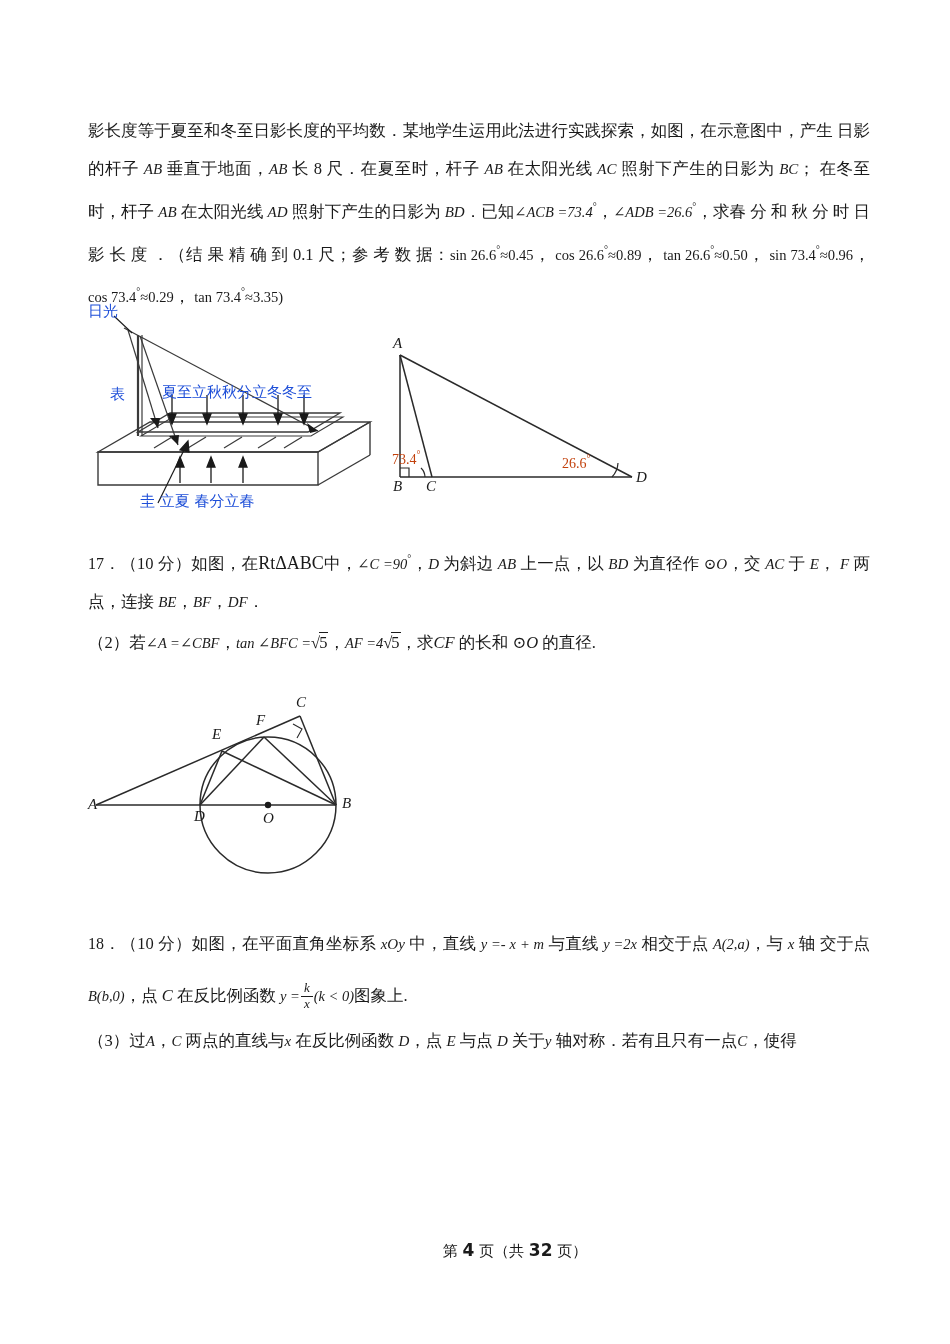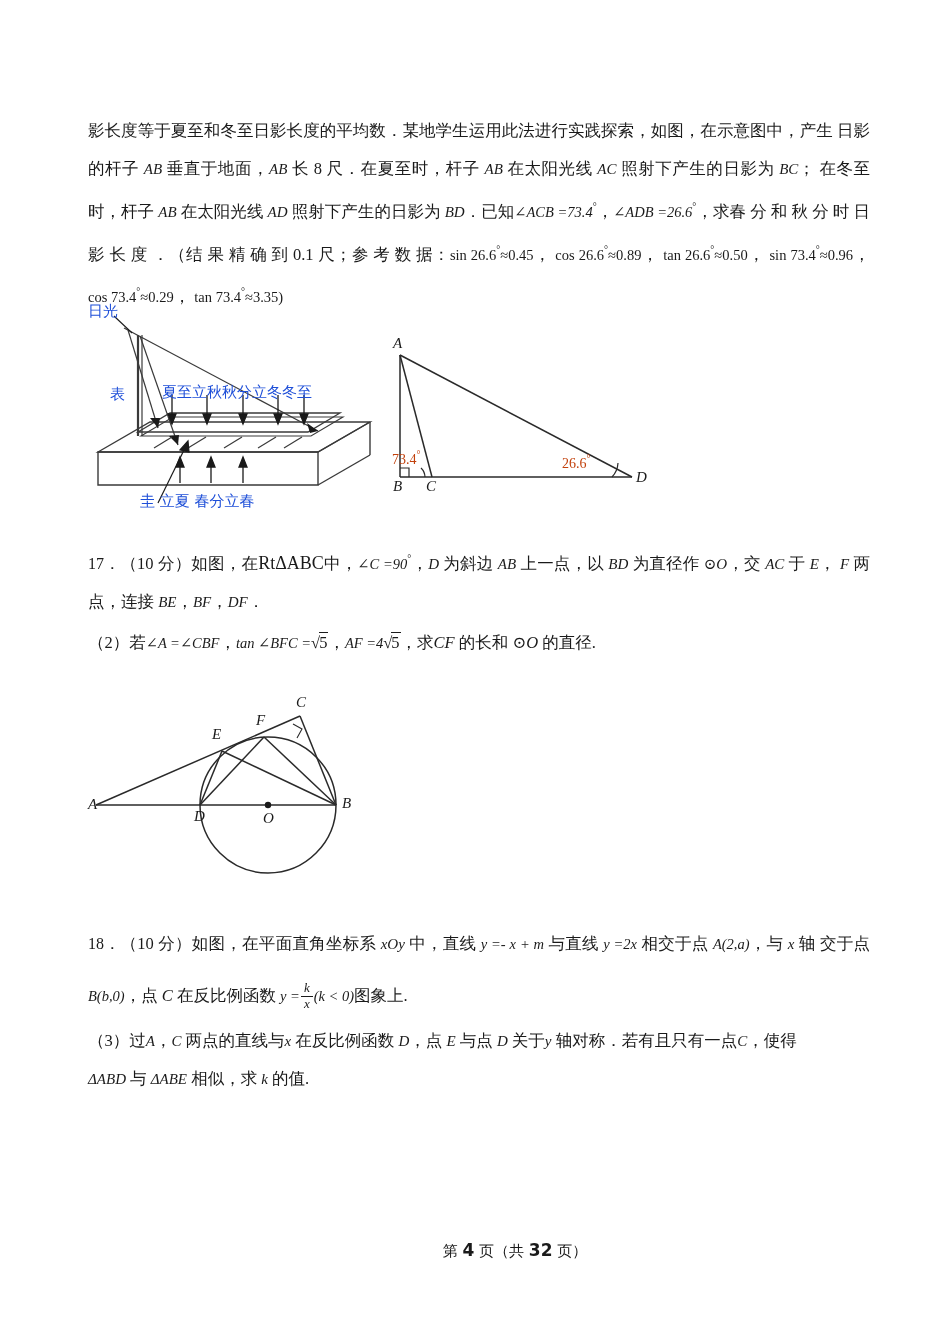--- a/index.html
+++ b/index.html
@@ -283,22 +283,19 @@
   </div>
 
   <div class="content" style="top:918px;">
     <p class="para" style="line-height:52px;">
       <span class="qnum">18．</span><span>（10 分）</span><span>如图，在平面直角坐标系 </span><span class="it">xOy</span><span> 中，直线 </span><span class="mathin it">y =- x + m</span><span> 与直线 </span><span class="mathin it">y =2x</span><span> 相交于点 </span><span class="mathin it">A(2,a)</span><span>，与 </span><span class="it">x</span><span> 轴</span>
       <span>交于点 </span><span class="mathin it">B(b,0)</span><span>，点 </span><span class="itbig">C</span><span> 在反比例函数 </span><span class="mathin it">y =</span><span class="frac"><span class="num">k</span><span class="den">x</span></span><span class="mathin it">(k &lt; 0)</span><span>图象上.</span>
     </p>
     <p class="sub-item">
       <span>（3）过</span><span class="it">A</span><span>，</span><span class="it">C</span><span> 两点的直线与</span><span class="it">x</span><span> 在反比例函数 </span><span class="it">D</span><span>，点 </span><span class="it">E</span><span> 与点 </span><span class="it">D</span><span> 关于</span><span class="it">y</span><span> 轴对称．若有且只有一点</span><span class="it">C</span><span>，使得</span>
     </p>
-    <p class="sub-item">
-      <span class="it">ΔABD</span><span> 与 </span><span class="it">ΔABE</span><span> 相似，求 </span><span class="it">k</span><span> 的值.</span>
-    </p>
   </div>
 
   <div class="footer">
     <span>第 </span><b>4</b><span> 页（共 </span><b>32</b><span> 页）</span>
   </div>
 
 </div>
 
 </body></html>

